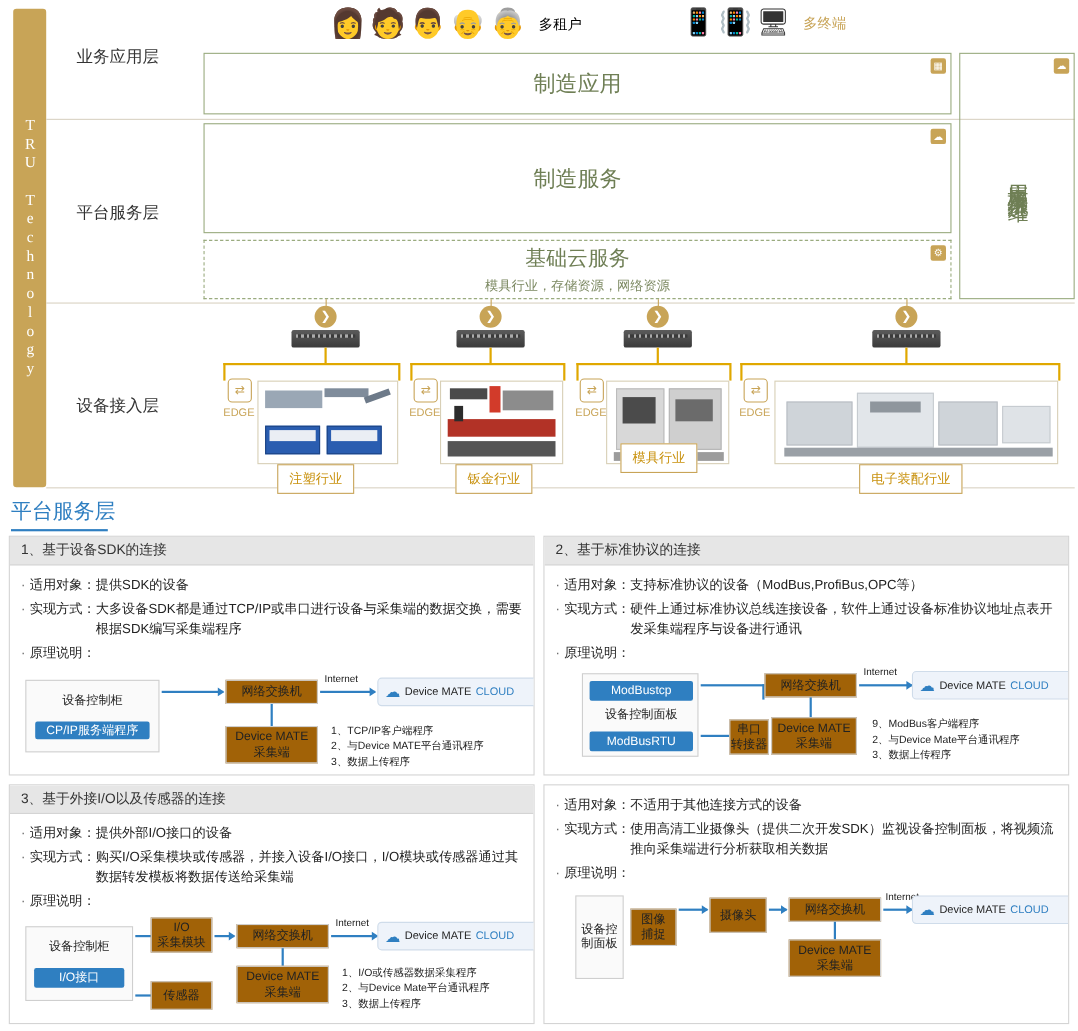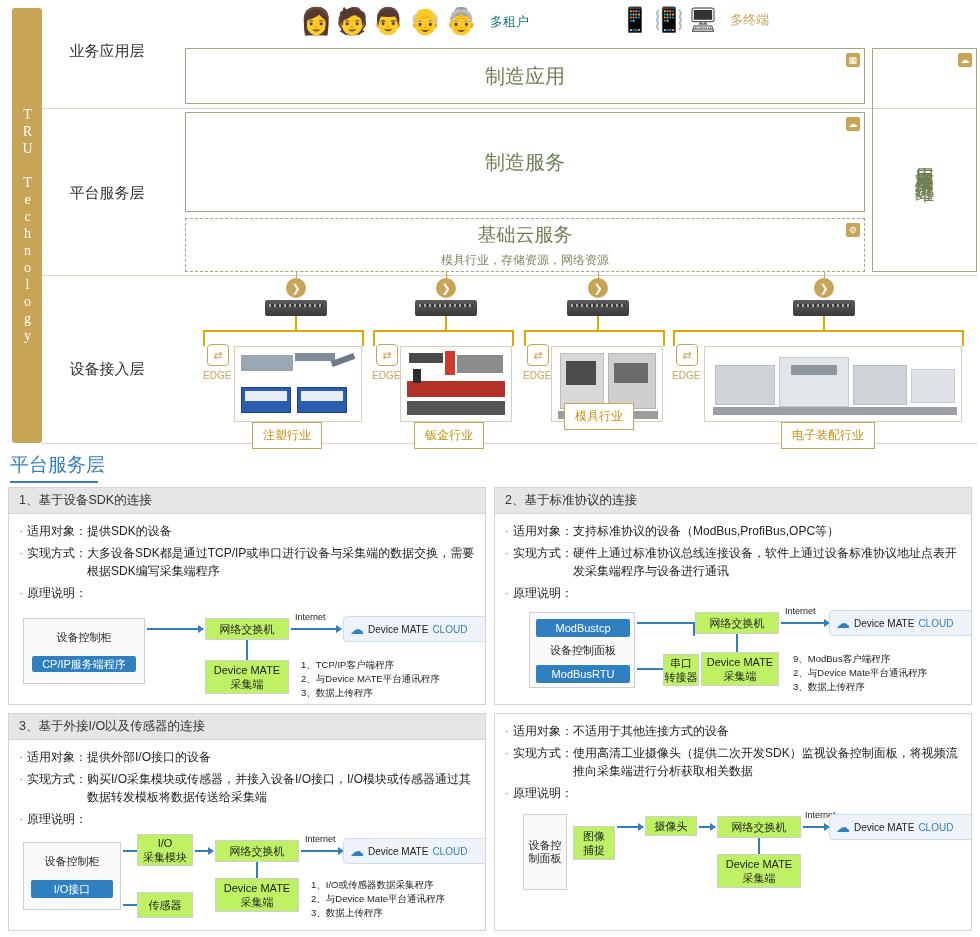--- a/index.html
+++ b/index.html
@@ -61,21 +61,21 @@
   #hl2 { top: 275px; }
   #hl3 { top: 443px; }
 
   .persons {
     position: absolute;
     top: 6px; left: 300px;
     display: flex; align-items: center; gap: 4px;
     font-size: 26px;
   }
   .persons .cap {
-    font-size: 13px; color: #0f766e; margin-left: 8px;
+    font-size: 13px; color: #000000; margin-left: 8px;
     font-family: "Liberation Sans", sans-serif;
   }
   .devices {
     position: absolute;
     top: 6px; left: 620px;
     display: flex; align-items: center; gap: 4px;
     font-size: 24px;
   }
   .devices .cap {
     font-size: 13px; color: #c8a457; margin-left: 8px;
@@ -249,21 +249,21 @@
   .bullet .dot { color: #666; margin-right: 4px; flex: 0 0 auto; }
   .bullet .lbl { white-space: nowrap; }
 
   .diagram {
     position: relative;
     height: 110px;
     margin-top: 2px;
   }
   .d-box {
     position: absolute;
-    background: #bef264;
+    background: #a16207;
     border: 1px solid #cfcfcf;
     font-size: 11px;
     color: #222;
     text-align: center;
     display: flex; align-items: center; justify-content: center;
     flex-direction: column;
     line-height: 14px;
   }
   .d-box.white { background: #fafafa; }
   .d-blue {
@@ -659,21 +659,21 @@
           <span>设备控制面板</span>
         </div>
 
         <div class="d-box" style="left:68px; top:20px; width:42px; height:34px;">
           <span>图像</span>
           <span>捕捉</span>
         </div>
 
         <div class="d-arrow" style="left:112px; top:20px; width:26px;"></div>
 
-        <div class="d-box" style="left:140px; top:10px; width:52px; height:20px;">
+        <div class="d-box" style="left:140px; top:10px; width:52px; height:32px;">
           <span>摄像头</span>
         </div>
 
         <div class="d-arrow" style="left:194px; top:20px; width:16px;"></div>
 
         <div class="d-box" style="left:212px; top:10px; width:84px; height:22px;">
           <span>网络交换机</span>
         </div>
 
         <div class="d-net" style="left:300px; top:4px;">Internet</div>

